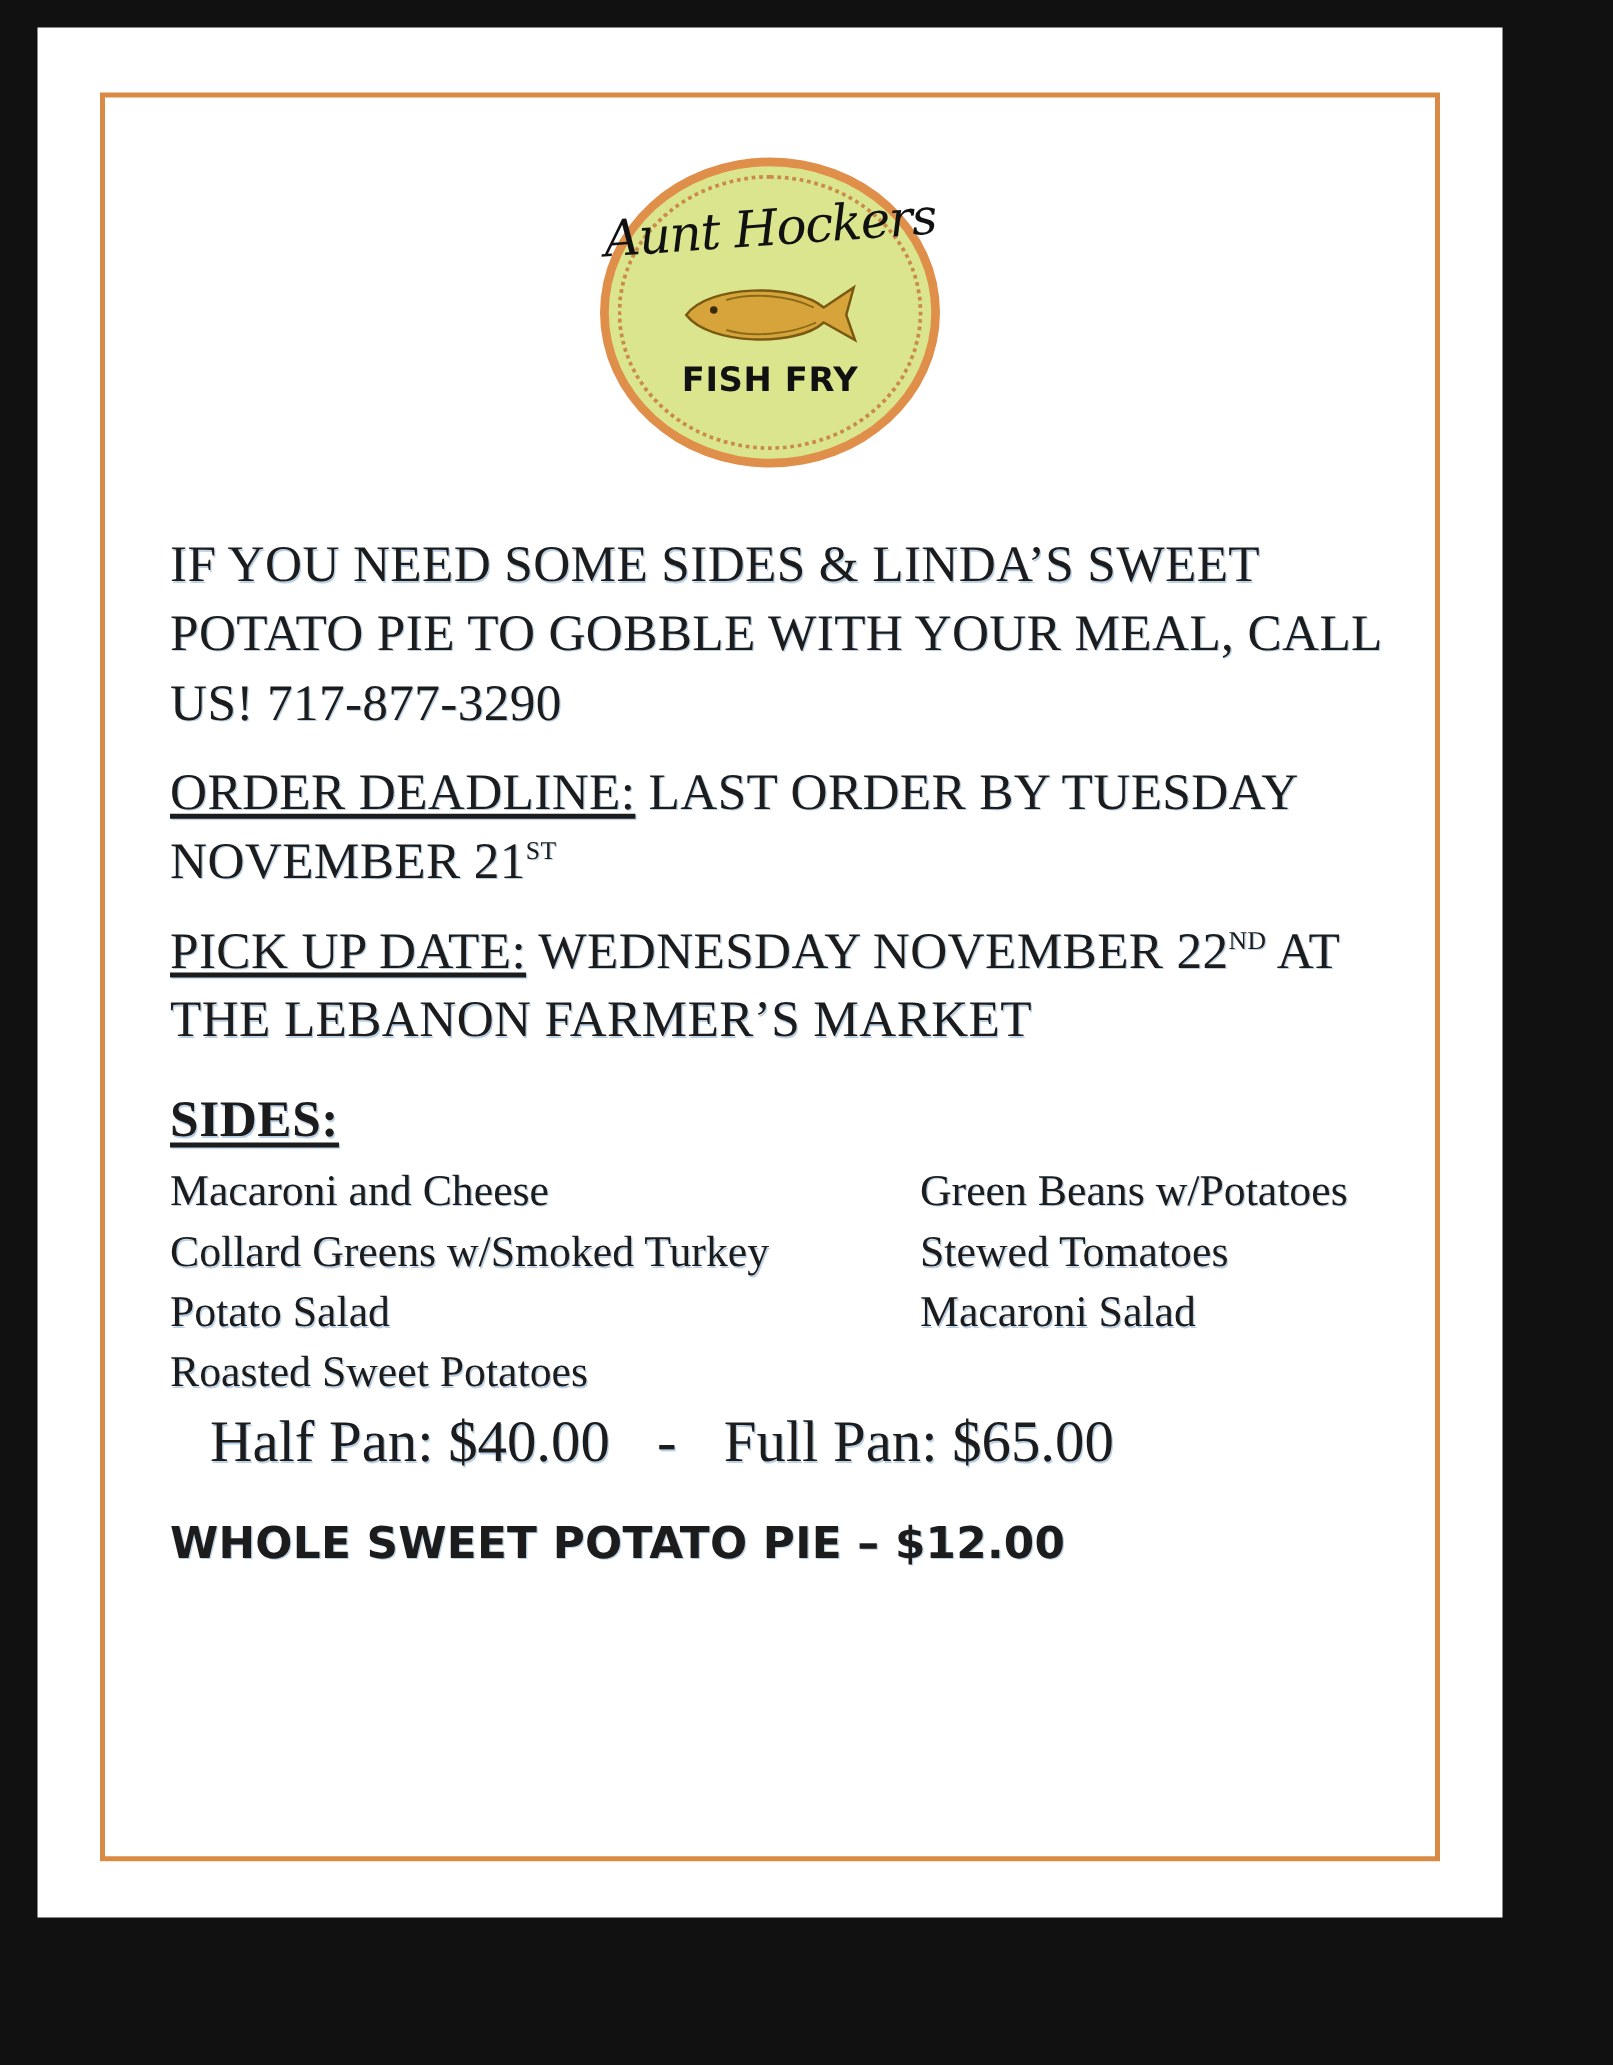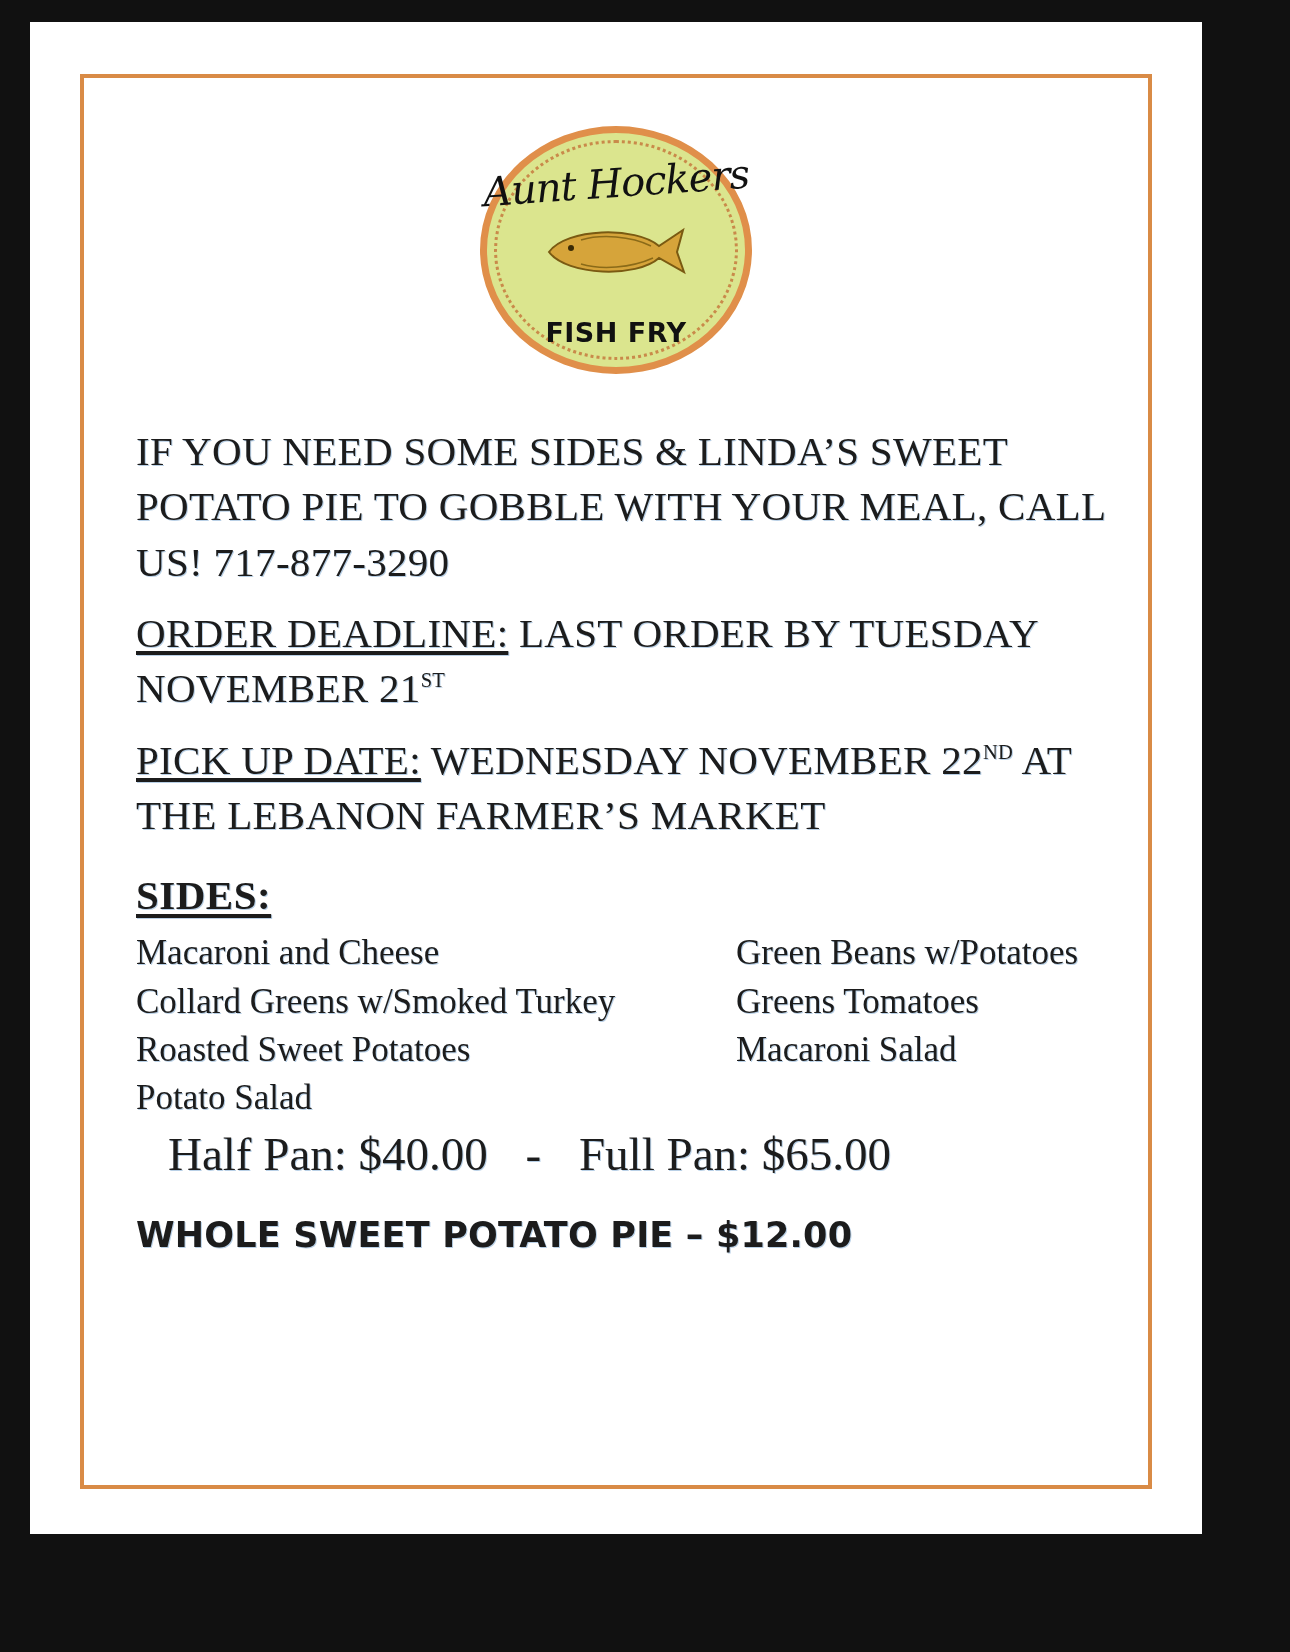--- a/index.html
+++ b/index.html
@@ -82,21 +82,21 @@
     position: absolute;
     left: 50%;
     transform: translateX(-50%);
     top: 96px;
     width: 150px;
     height: 58px;
   }
   .logo-fishfry {
     position: absolute;
     left: 0; right: 0;
-    bottom: 26px;
+    bottom: 54px;
     text-align: center;
     font-family: "DejaVu Sans", sans-serif;
     font-weight: bold;
     font-size: 27px;
     color: #111;
     letter-spacing: 0.5px;
   }
 
   
   .body-text {
@@ -208,26 +208,26 @@
           <span>WEDNESDAY NOVEMBER 22</span><sup>ND</sup>
           <span>AT THE LEBANON FARMER’S MARKET</span>
         </p>
 
         <h2 class="sides-title">SIDES:</h2>
 
         <div class="sides-grid">
           <div class="sides-col sides-col-left">
             <div class="sides-item">Macaroni and Cheese</div>
             <div class="sides-item">Collard Greens w/Smoked Turkey</div>
+            <div class="sides-item">Potato Salad</div>
             <div class="sides-item">Roasted Sweet Potatoes</div>
-            <div class="sides-item">Potato Salad</div>
           </div>
           <div class="sides-col sides-col-right">
             <div class="sides-item">Green Beans w/Potatoes</div>
-            <div class="sides-item">Greens Tomatoes</div>
+            <div class="sides-item">Stewed Tomatoes</div>
             <div class="sides-item">Macaroni Salad</div>
           </div>
         </div>
 
         <div class="pan-line">
           <span>Half Pan: $40.00</span>
           <span class="pan-sep">-</span>
           <span>Full Pan: $65.00</span>
         </div>
 

